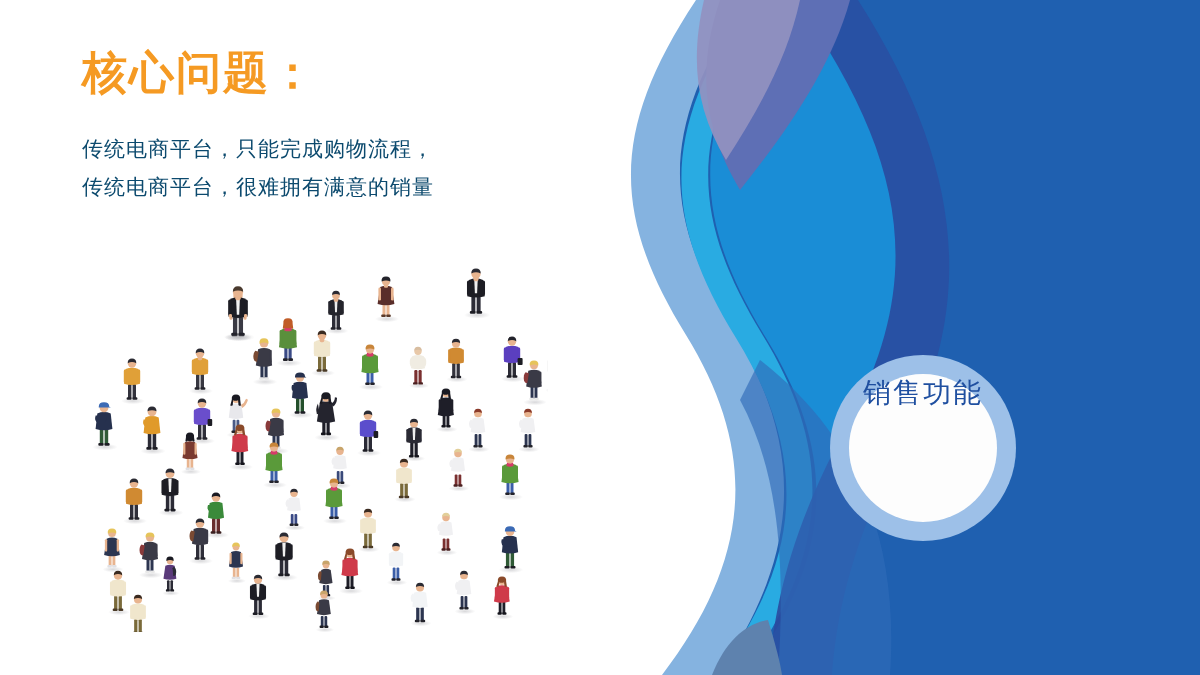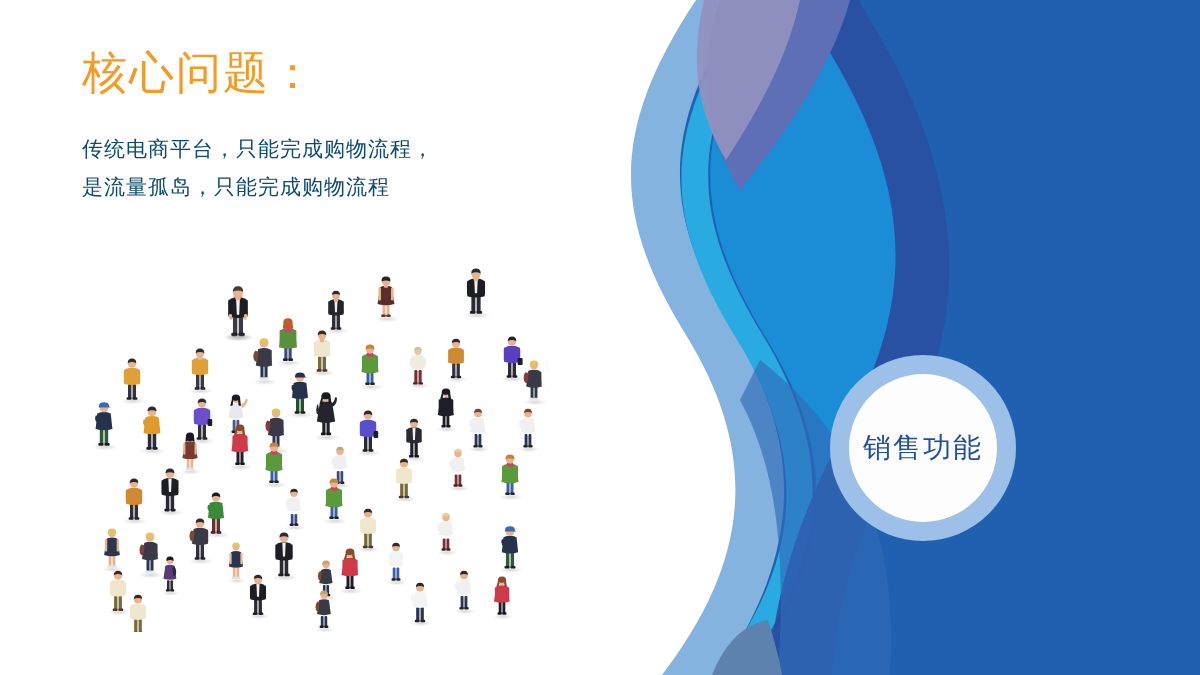--- a/index.html
+++ b/index.html
@@ -20,21 +20,21 @@
 
   
   #headline {
     position: absolute;
     left: 82px;
     top: 47px;
     font-size: 45px;
     line-height: 1.15;
     letter-spacing: 2px;
     color: #F59A23;
-    font-weight: 400;
+    font-weight: 700;
     white-space: nowrap;
   }
   #subline {
     position: absolute;
     left: 82px;
     top: 130px;
     font-size: 21px;
     line-height: 38px;
     letter-spacing: 1px;
     color: #0c4a6e;
@@ -75,41 +75,41 @@
     display: flex;
     align-items: center;
     justify-content: center;
   }
   #circle-inner {
     width: 148px;
     height: 148px;
     border-radius: 50%;
     background: #FDFDFD;
     display: flex;
-    align-items: center;
+    align-items: flex-start;
     justify-content: center;
   }
   #circle-label {
     font-size: 28px;
     letter-spacing: 2px;
     color: #1F4FA0;
     font-weight: 400;
     white-space: nowrap;
   }
 </style>
 </head>
 <body>
 
 <div id="slide">
 
   <div id="headline">核心问题：</div>
 
   <div id="subline">
     <span class="sub-row">传统电商平台，只能完成购物流程，</span>
-    <span class="sub-row">是流量孤岛，只能完成购物流程</span>
+    <span class="sub-row">传统电商平台，很难拥有满意的销量</span>
   </div>
 
   <div id="crowd-illustration">
     <svg viewBox="0 0 470 370" xmlns="http://www.w3.org/2000/svg">
       <defs>
         <radialGradient id="shadowGrad" cx="50%" cy="50%" r="50%">
           <stop offset="0%" stop-color="#b9b9bd" stop-opacity="0.55"></stop>
           <stop offset="100%" stop-color="#b9b9bd" stop-opacity="0"></stop>
         </radialGradient>
 

